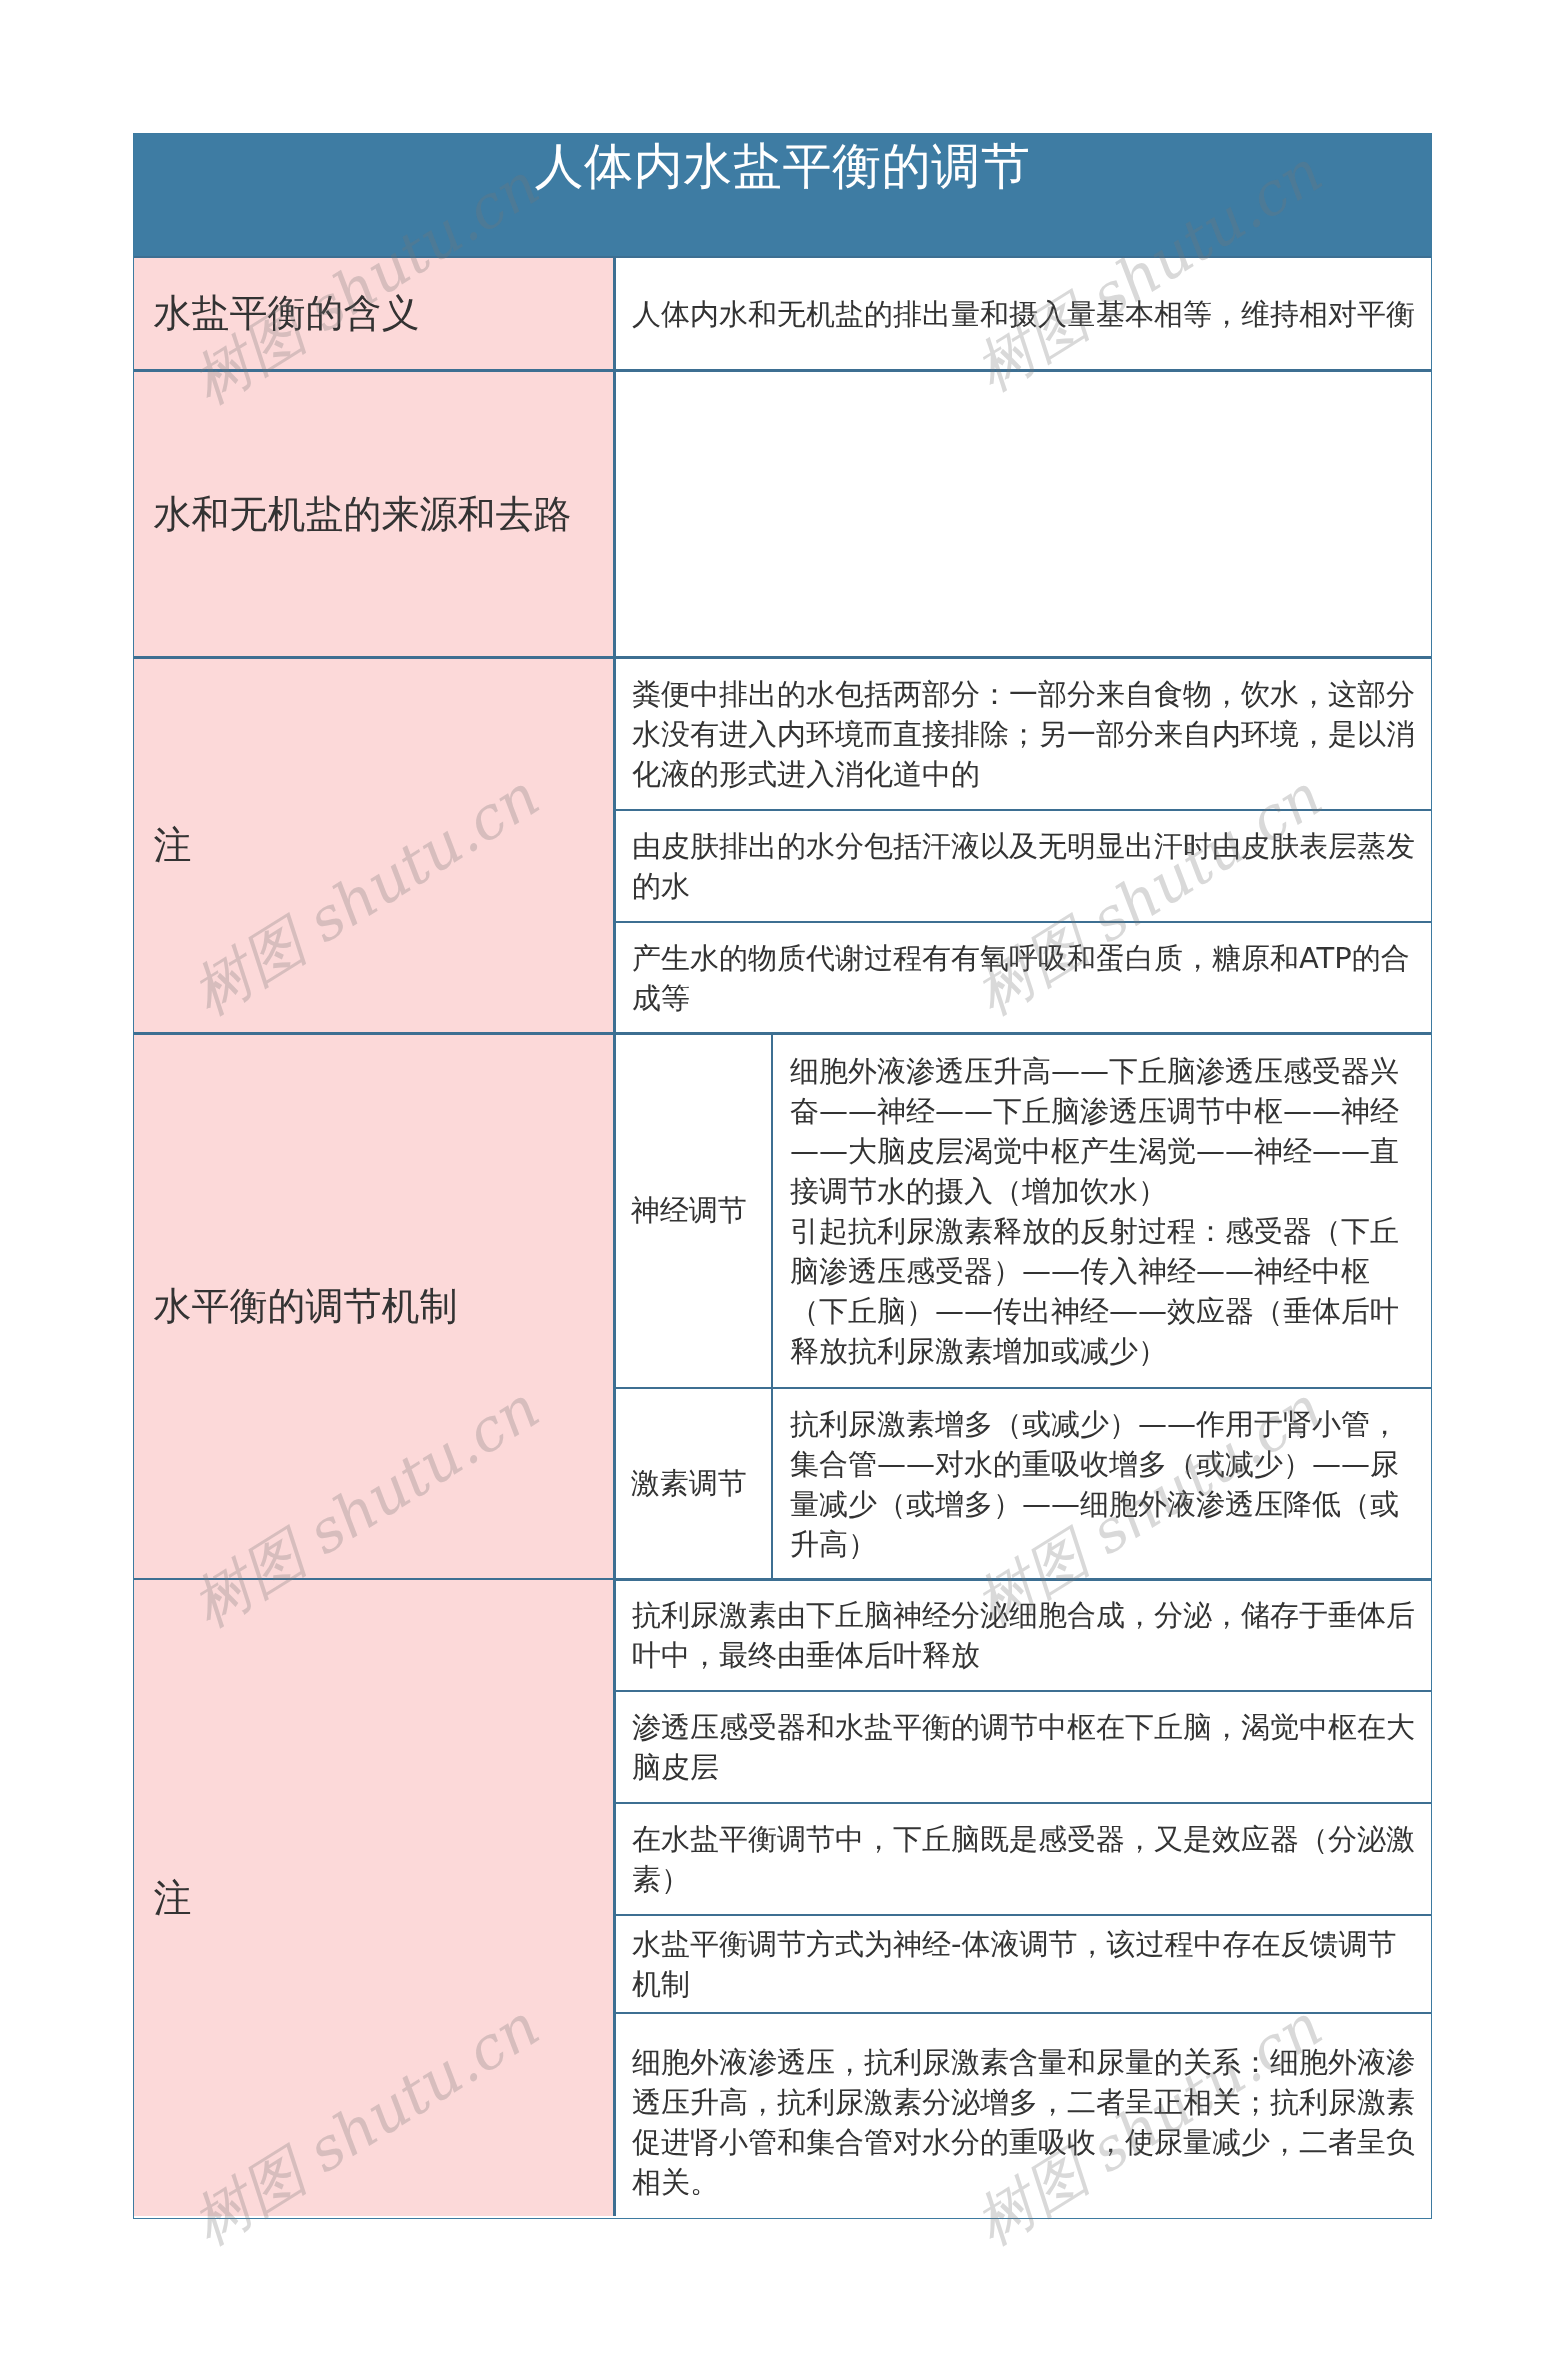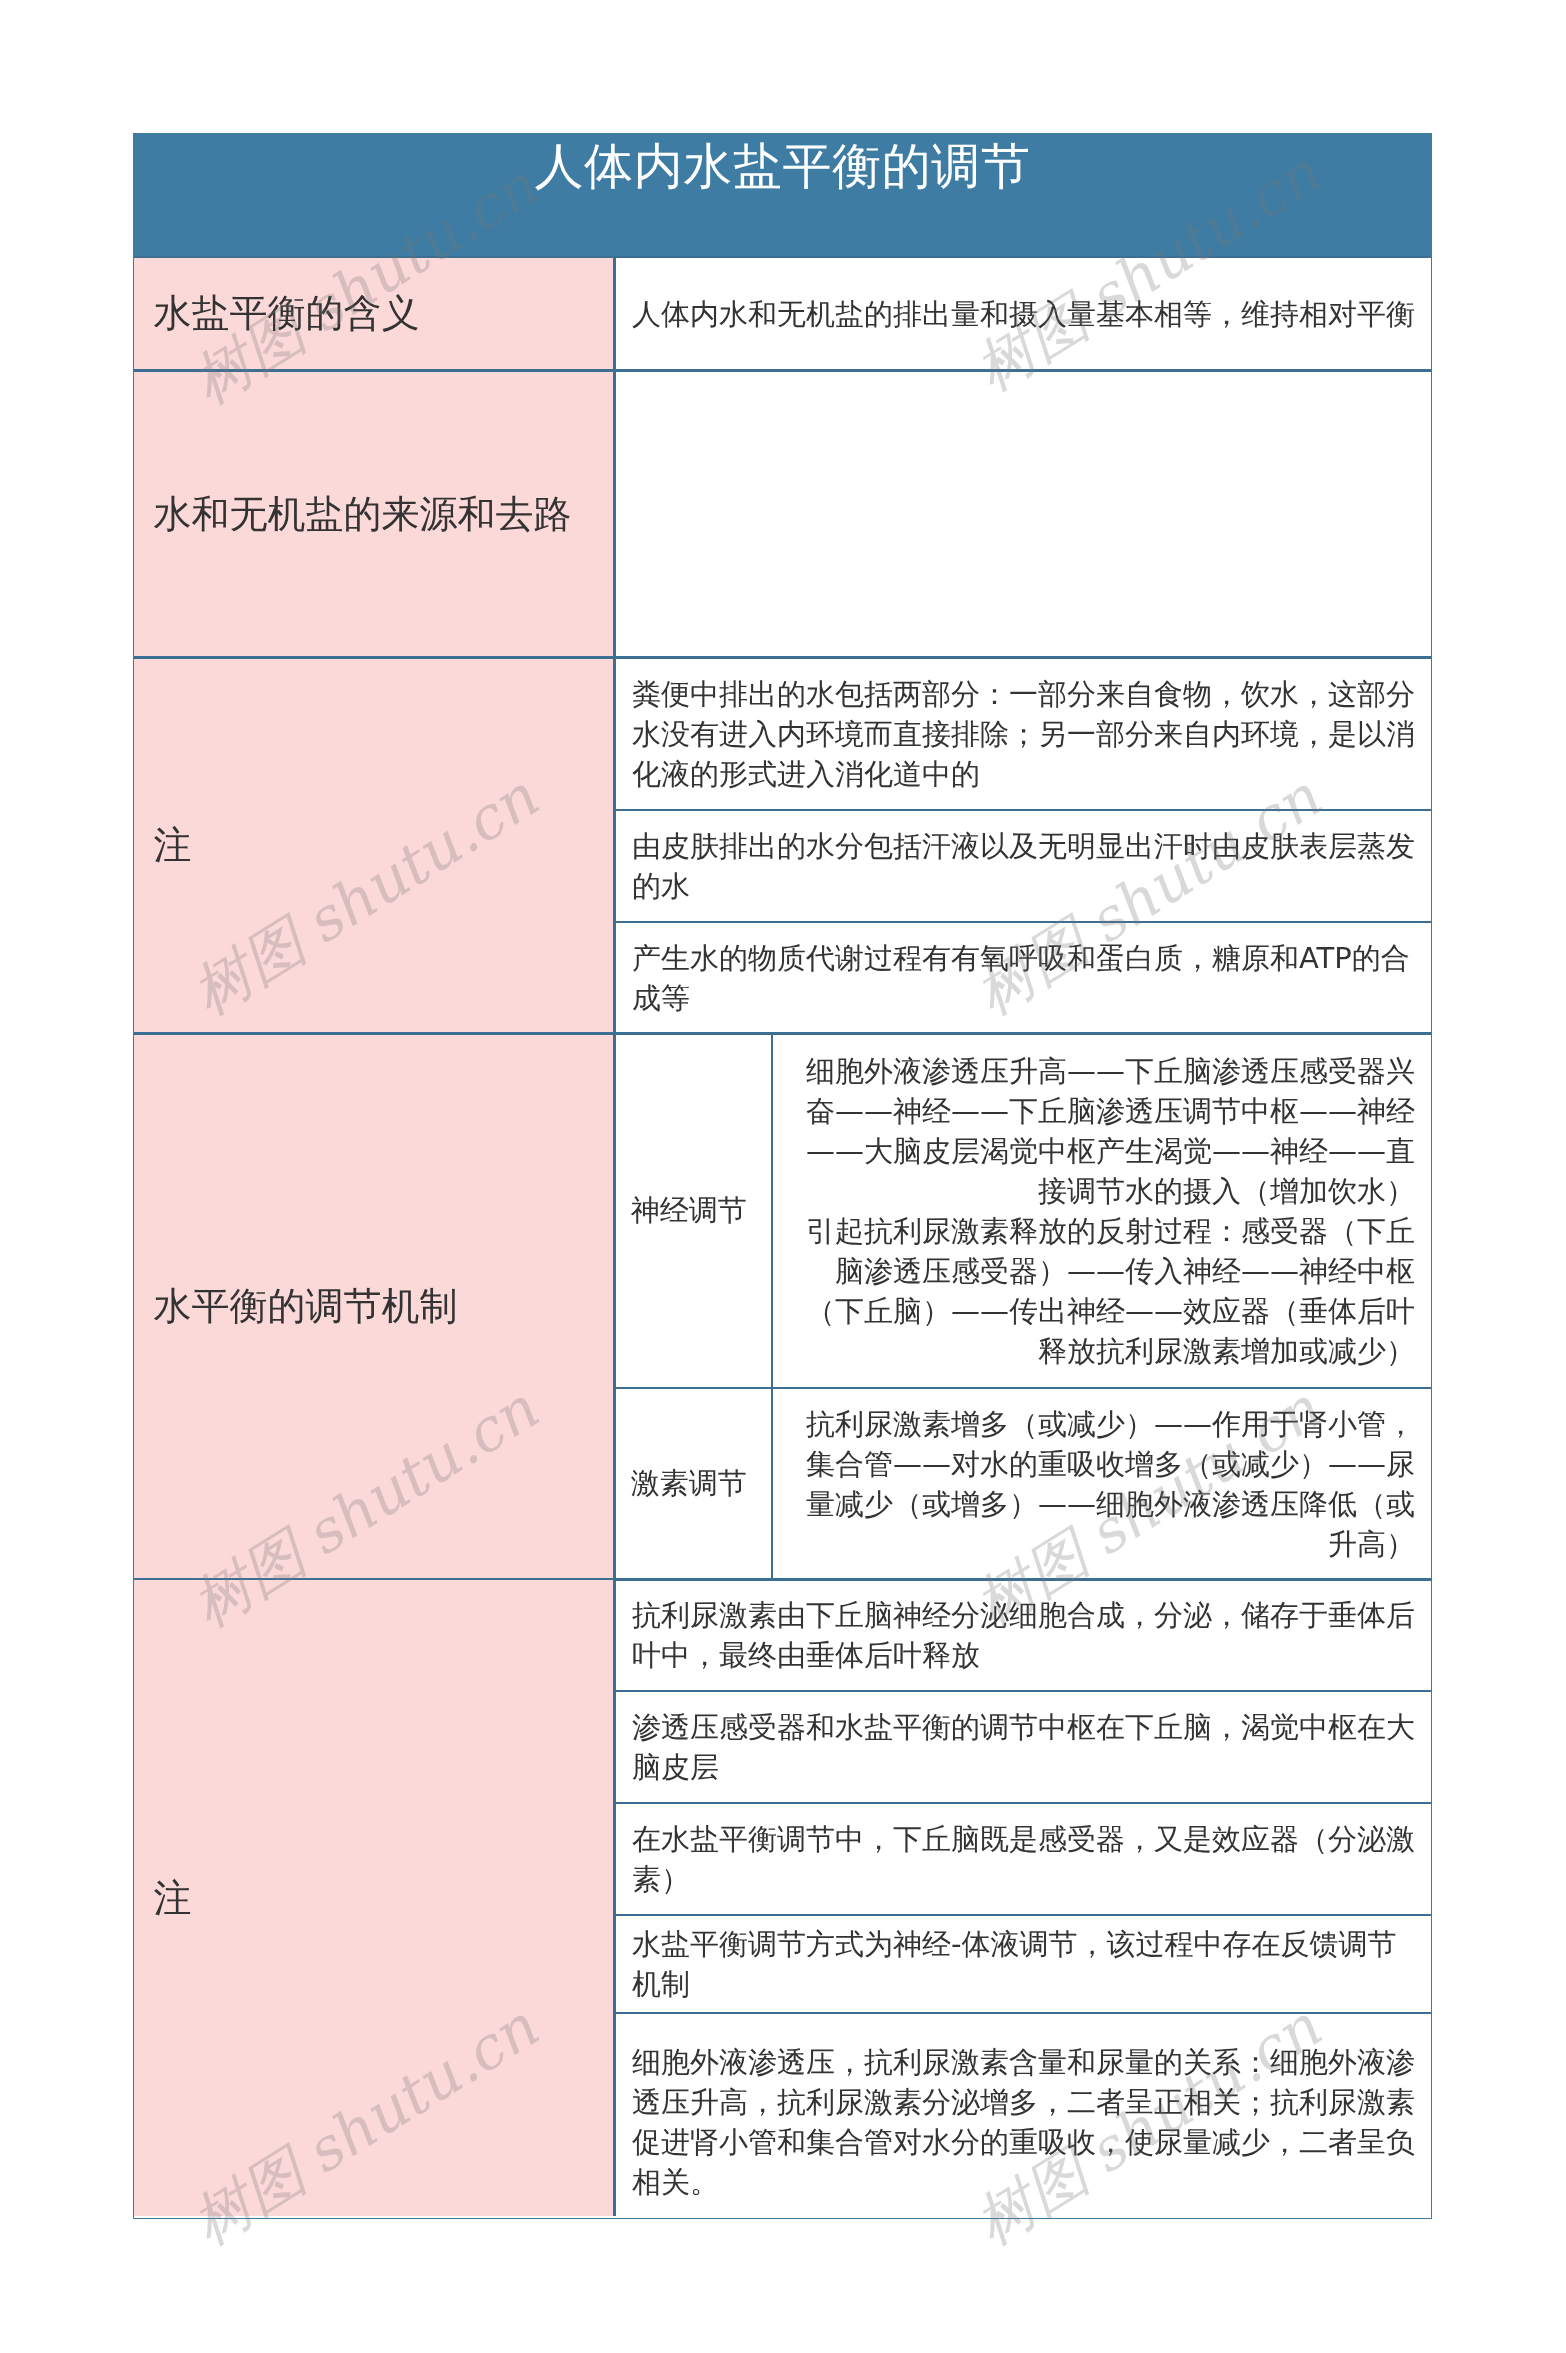--- a/index.html
+++ b/index.html
@@ -19,21 +19,21 @@
   .row { position:absolute; left:0; right:0; border-bottom:2.4px solid #3d6f92; box-sizing:border-box;
          display:flex; align-items:center; padding:0 14.7px 0 16px; font-size:29px; line-height:40px; color:#333333; }
   .row.last { border-bottom:none; }
   .row .txt { white-space:pre-wrap; word-break:break-all; }
   .sub { position:absolute; left:0; right:0; border-bottom:2.4px solid #3d6f92; box-sizing:border-box; }
   .sub.last { border-bottom:none; }
   .sublabel { position:absolute; left:0; top:0; bottom:0; width:157px; border-right:2.4px solid #3d6f92;
               box-sizing:border-box; display:flex; align-items:center; padding-left:14.7px; font-size:29px; color:#333333; }
   .subtext { position:absolute; left:157px; right:0; top:0; bottom:0; display:flex; align-items:center;
              padding:0 16px 0 17px; font-size:29px; line-height:40px; color:#333333; box-sizing:border-box; }
-  .subtext .txt { white-space:pre-wrap; word-break:break-all;text-align:right; }
+  .subtext .txt { white-space:pre-wrap; word-break:break-all; }
   .wm { position:absolute; font-family:"DejaVu Serif","Liberation Serif",serif; font-style:italic;
         font-size:59px; color:rgba(120,120,120,0.28); transform:rotate(-32deg); transform-origin:left bottom;
         white-space:nowrap; pointer-events:none; }
 </style>
 </head>
 <body>
 
 <div class="table">
   <div class="header">
     <span class="title">人体内水盐平衡的调节</span>

